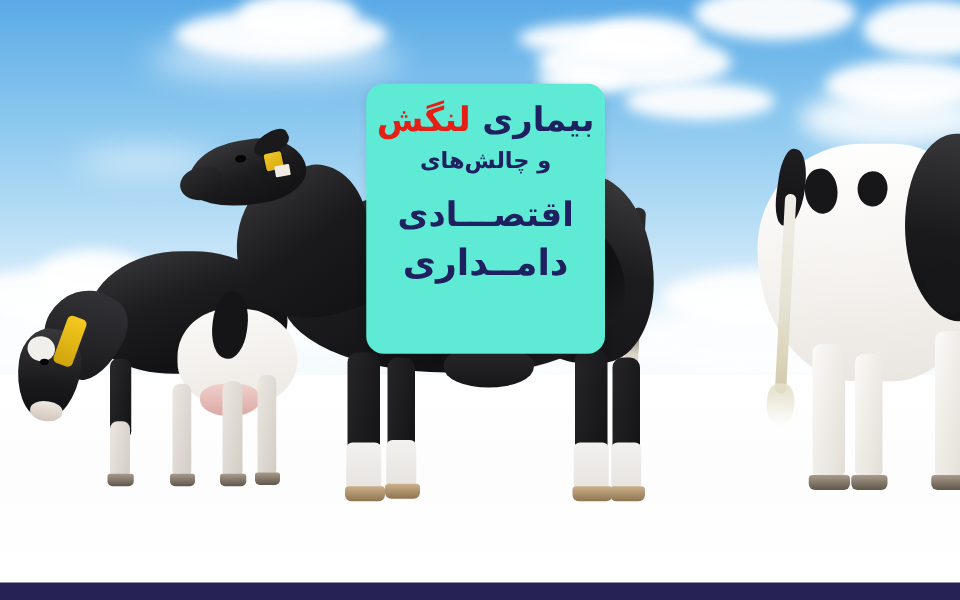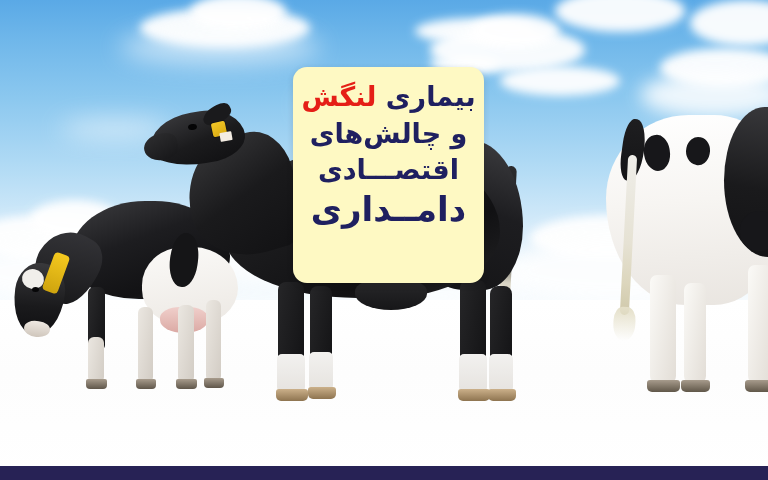--- a/index.html
+++ b/index.html
@@ -187,35 +187,35 @@
   }
   .cr-leg{position:absolute;background:linear-gradient(100deg,#fbfaf7,#e2ddd6);border-radius:7px;}
   .cr-leg .hoof{
     position:absolute;left:-3px;bottom:-9px;width:calc(100% + 7px);height:12px;
     background:linear-gradient(180deg,#a79b8c,#605749);border-radius:3px 3px 5px 5px;
   }
 
   
   .title-card{
     position:absolute;left:293px;top:67px;width:191px;height:216px;
-    background:#fef9c3;border-radius:14px;
+    background:#5eead4;border-radius:14px;
     box-shadow:0 2px 7px rgba(0,0,0,.12);
     padding:0;box-sizing:border-box;
     display:flex;flex-direction:column;align-items:center;justify-content:flex-start;
   }
   .title-line{
     width:100%;text-align:center;direction:rtl;
     color:#1f2060;font-weight:bold;line-height:1.04;
     letter-spacing:-.3px;
     font-family:"DejaVu Sans","Liberation Sans",sans-serif;
   }
   .title-line.l1{font-size:27px;margin-top:16px;}
-  .title-line.l2{font-size:27px;margin-top:9px;}
-  .title-line.l3{font-size:27px;margin-top:8px;letter-spacing:1px;}
-  .title-line.l4{font-size:34px;margin-top:8px;letter-spacing:1px;text-align:center;}
+  .title-line.l2{font-size:18px;margin-top:9px;}
+  .title-line.l3{font-size:27px;margin-top:20px;letter-spacing:1px;}
+  .title-line.l4{font-size:29px;margin-top:8px;letter-spacing:1px;text-align:center;}
   .tw-red{color:#e51f16;}
 
   .subtitle-pill{
     position:absolute;left:311px;top:271px;width:157px;height:26px;
     background:#2a2459;border-radius:14px;
     display:flex;align-items:center;justify-content:center;
     color:#ffffff;font-size:13.5px;font-weight:bold;
     letter-spacing:.1px;direction:ltr;
     box-shadow:0 2px 5px rgba(0,0,0,.2);
   }

